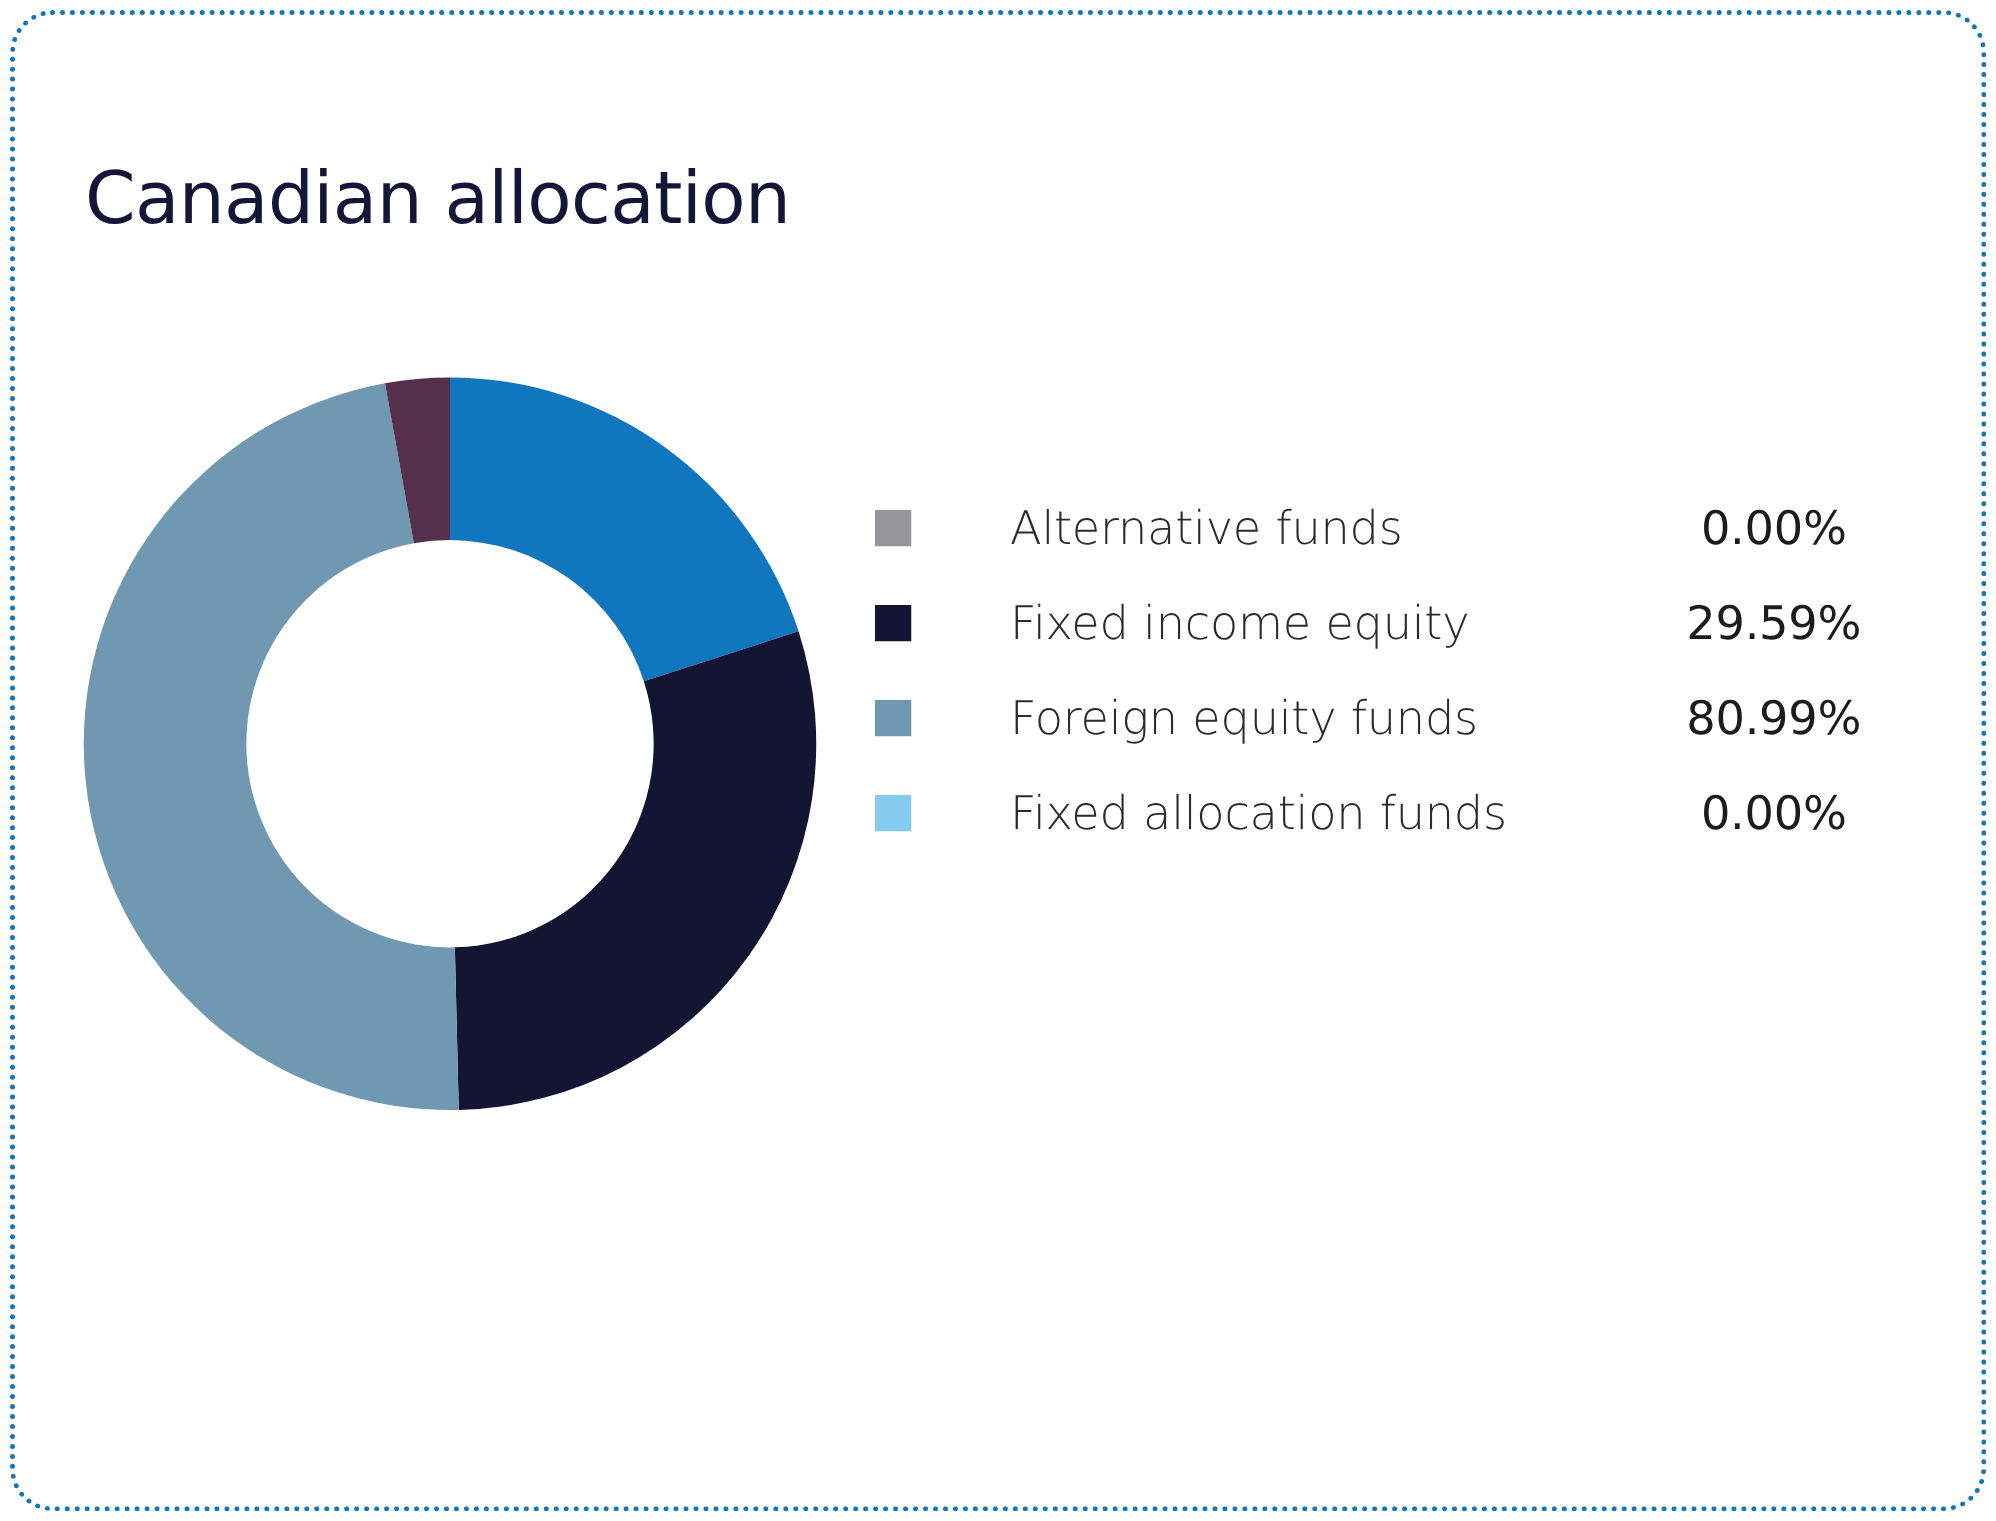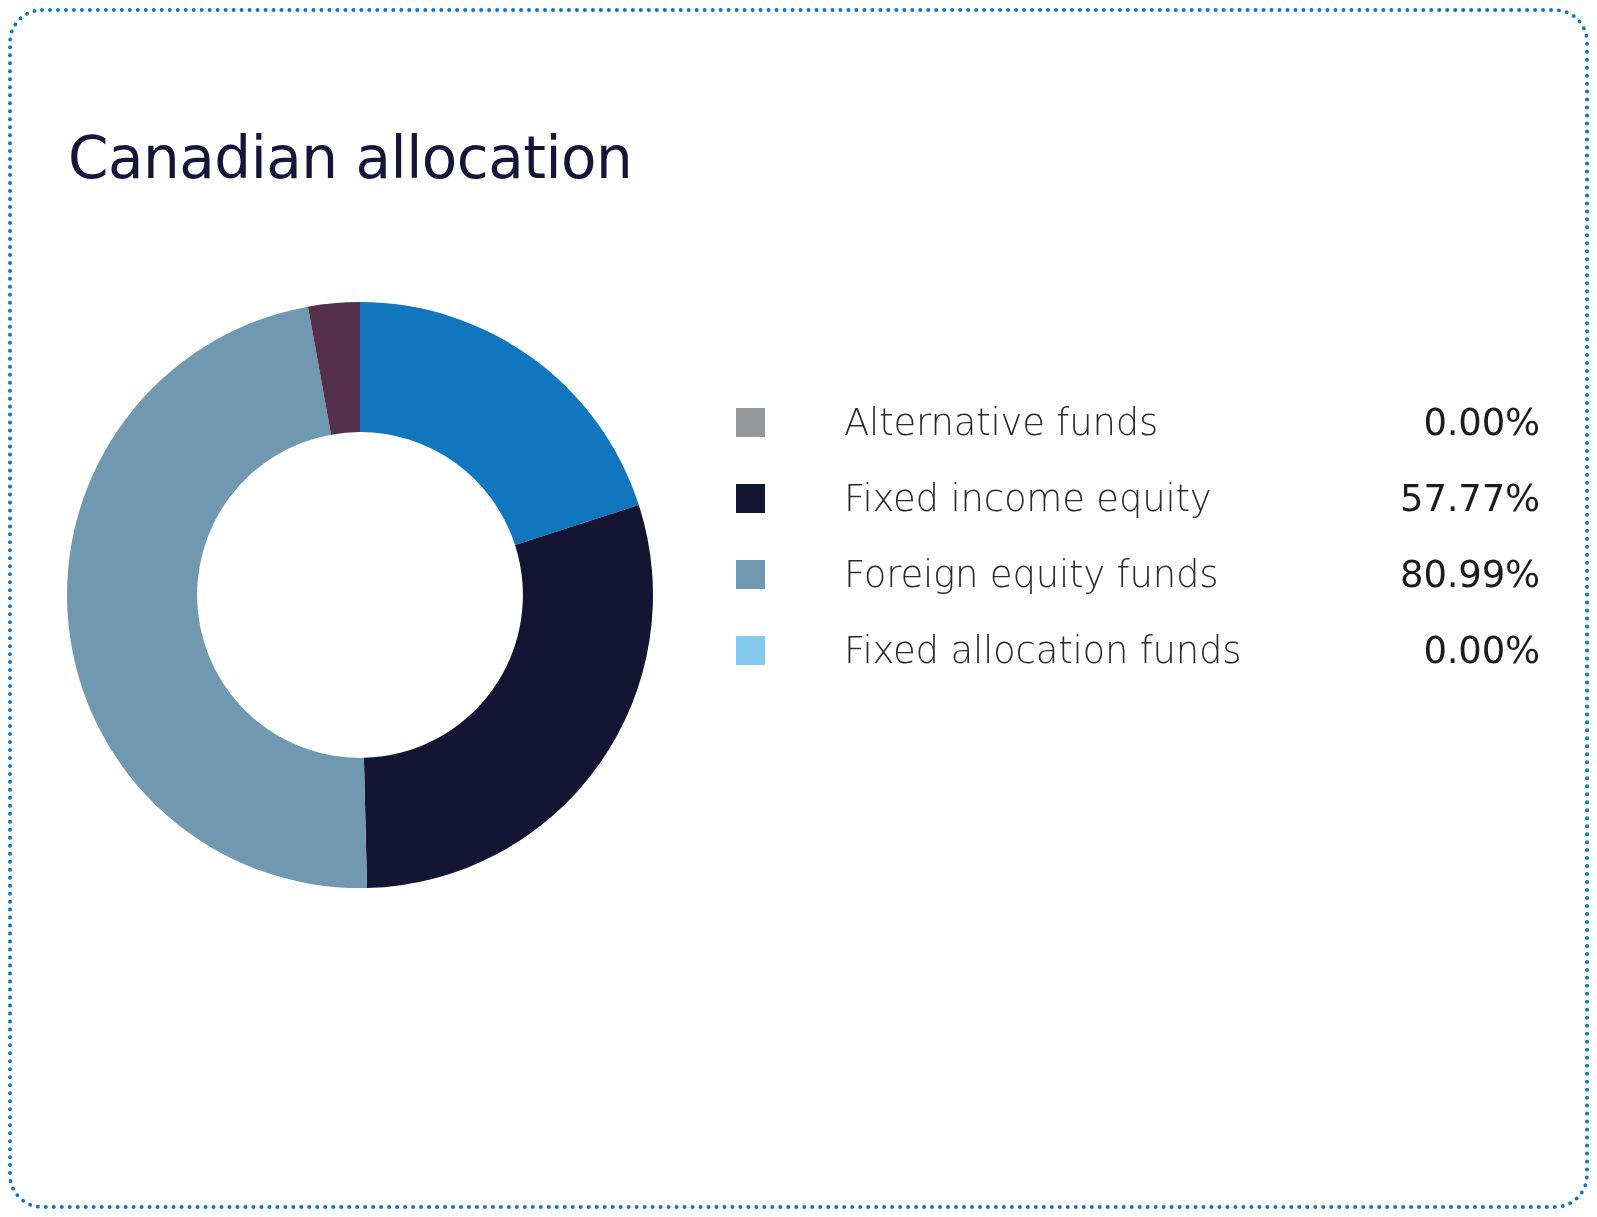--- a/index.html
+++ b/index.html
@@ -48,21 +48,21 @@
   }
   .donut-svg {
     display: block;
     width: 590px;
     height: 590px;
   }
 
   
   .legend {
     position: absolute;
-    left: 724px;
+    left: 688px;
     top: 372px;
     width: 804px;
   }
   .legend-row {
     position: relative;
     display: flex;
     align-items: center;
     height: 76px;
   }
   .legend-swatch {
@@ -76,21 +76,21 @@
     margin-left: 79px;
     font-family: "DejaVu Sans", sans-serif;
     font-size: 37px;
     font-weight: 300;
     color: #2b2b2b;
     white-space: nowrap;
     letter-spacing: -0.2px;
   }
   .legend-value {
     flex: 0 0 auto;
-    text-align: right;
+    text-align: center;
     font-family: "DejaVu Sans", sans-serif;
     font-size: 37px;
     font-weight: 400;
     color: #1c1c1c;
     white-space: nowrap;
     letter-spacing: -0.2px;
     min-width: 170px;
   }
 </style>
 </head>
@@ -113,21 +113,21 @@
 
   <div class="legend" id="legend">
       <div class="legend-row">
         <span class="legend-swatch" style="background: rgb(148, 150, 153);"></span>
         <span class="legend-label">Alternative funds</span>
         <span class="legend-value">0.00%</span>
       </div>
       <div class="legend-row">
         <span class="legend-swatch" style="background: rgb(20, 20, 51);"></span>
         <span class="legend-label">Fixed income equity</span>
-        <span class="legend-value">57.77%</span>
+        <span class="legend-value">29.59%</span>
       </div>
       <div class="legend-row">
         <span class="legend-swatch" style="background: rgb(112, 152, 176);"></span>
         <span class="legend-label">Foreign equity funds</span>
         <span class="legend-value">80.99%</span>
       </div>
       <div class="legend-row">
         <span class="legend-swatch" style="background: rgb(133, 203, 240);"></span>
         <span class="legend-label">Fixed allocation funds</span>
         <span class="legend-value">0.00%</span>

